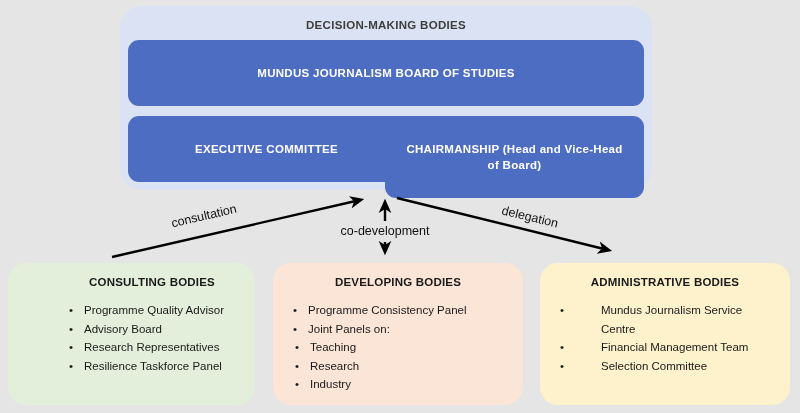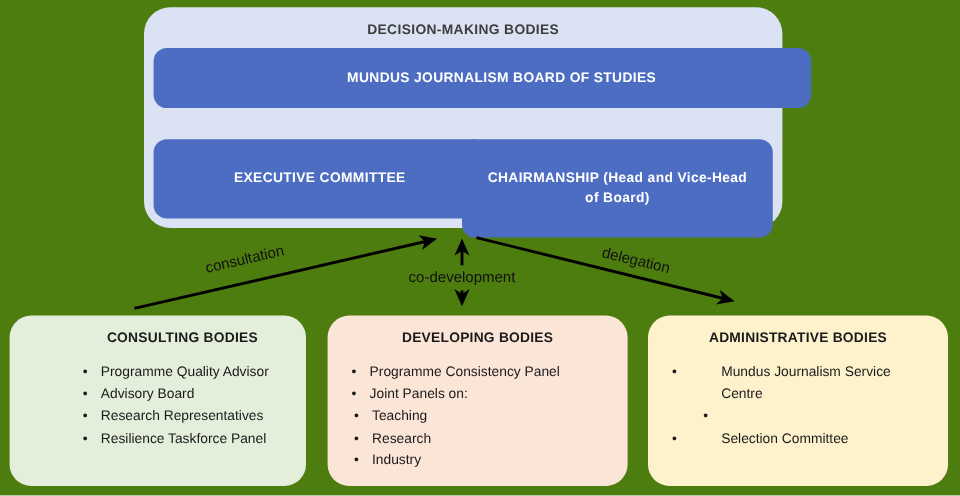--- a/index.html
+++ b/index.html
@@ -1,21 +1,21 @@
 <!DOCTYPE html>
 <html><head>
 <meta charset="utf-8">
 <style>
   html, body { margin: 0; padding: 0; background: #ffffff; }
   body { font-family: "Liberation Sans", sans-serif; }
   .canvas {
     position: relative;
     width: 800px;
     height: 413px;
-    background: #4d7c0f;
+    background: #e5e5e5;
     overflow: hidden;
   }
 
   
   .decision-container {
     position: absolute;
     left: 120px; top: 6px;
     width: 532px; height: 184px;
     background: #dbe2f3;
     border-radius: 22px;
@@ -36,21 +36,21 @@
     display: flex;
     align-items: center;
     justify-content: center;
     text-align: center;
     color: #ffffff;
     font-size: 11.5px;
     font-weight: bold;
     letter-spacing: 0.3px;
     line-height: 1.4;
   }
-  .board-box { left: 8px; top: 34px; width: 516px; height: 50px; padding-left: 32px; }
+  .board-box { left: 8px; top: 34px; width: 516px; height: 66px; }
   .exec-box  { left: 8px; top: 110px; width: 277px; height: 66px; }
   .chair-box { left: 265px; top: 110px; width: 259px; height: 82px; padding: 0 14px; box-sizing: border-box; }
 
   
   .arrows-svg { position: absolute; left: 0; top: 0; width: 800px; height: 413px; pointer-events: none; }
   .arrow-label {
     position: absolute;
     width: 130px;
     text-align: center;
     font-size: 12.5px;
@@ -184,20 +184,21 @@
 
   <div class="group-box administrative-box">
     <div class="group-title">ADMINISTRATIVE BODIES</div>
     <ul>
       <li>
           <span class="bullet">•</span>
           <span>Mundus Journalism Service Centre</span>
         </li>
       <li>
           <span class="bullet">•</span>
+          <span>Financial Management Team</span>
         </li>
       <li>
           <span class="bullet">•</span>
           <span>Selection Committee</span>
         </li>
     </ul>
   </div>
 
 </div>
 

